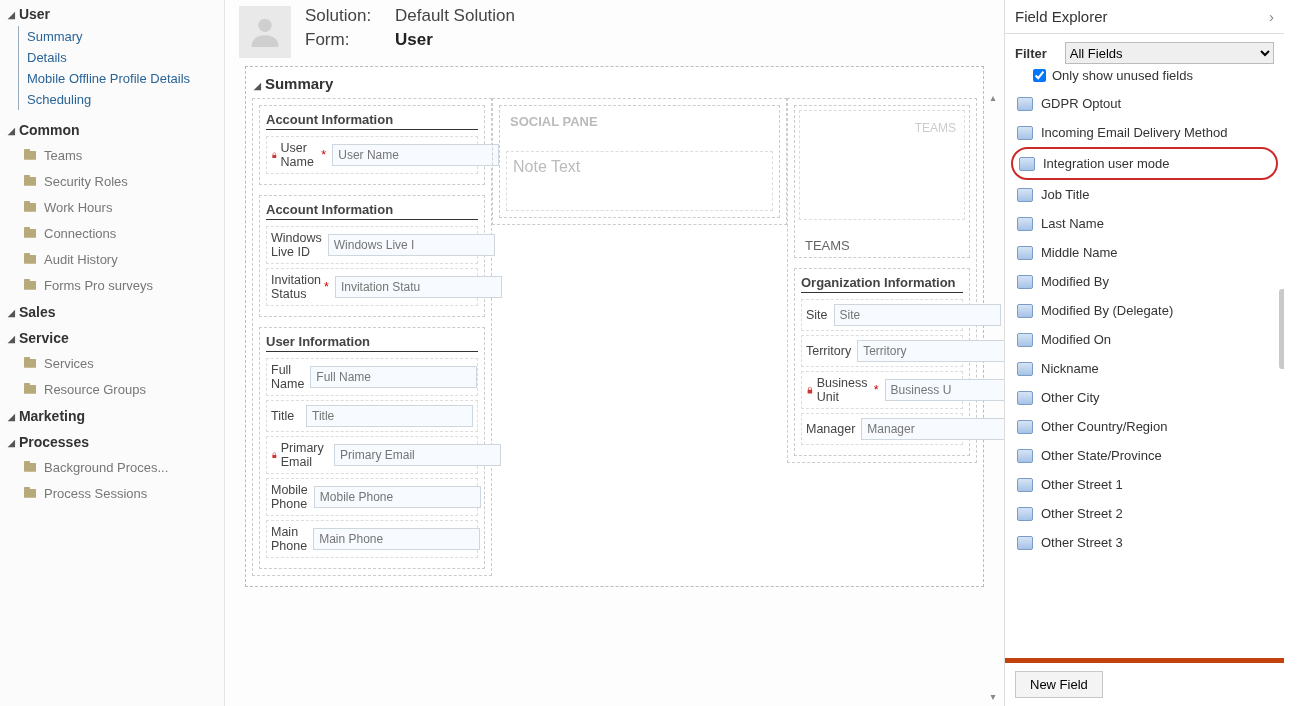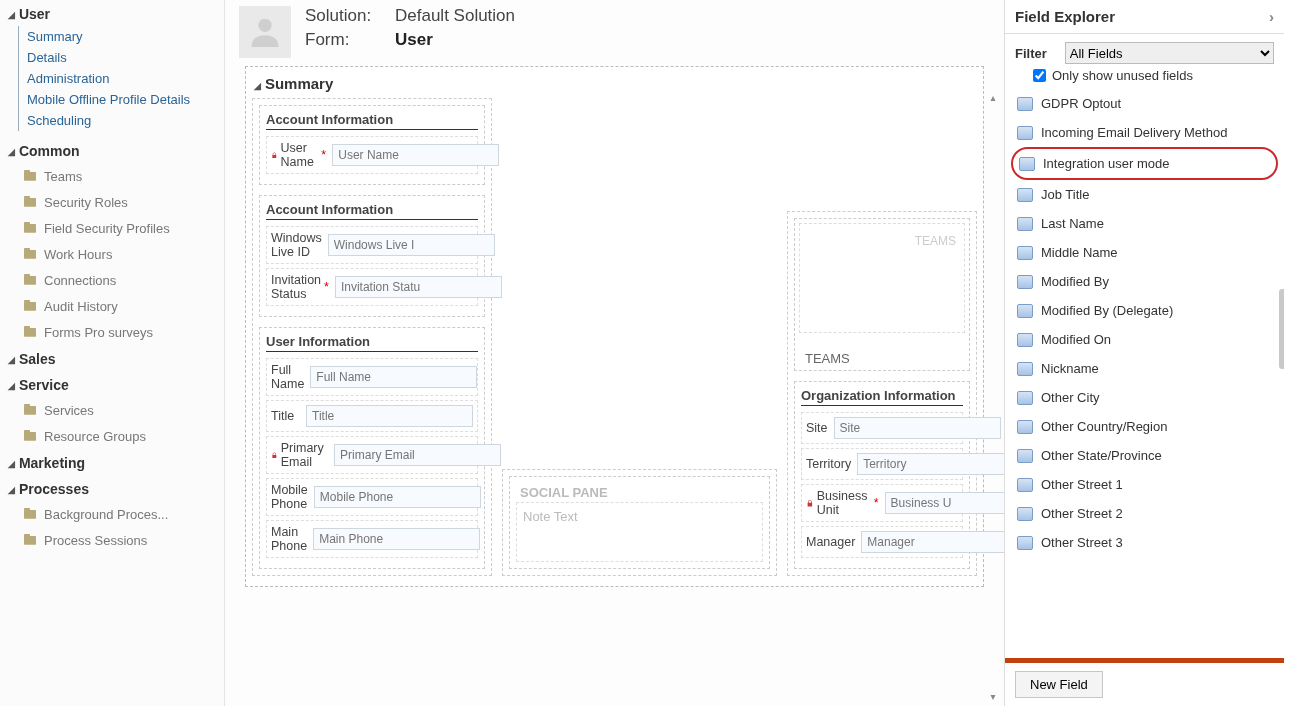--- a/index.html
+++ b/index.html
@@ -22,44 +22,44 @@
 .avatar { width: 52px; height: 52px; background: #e9e9e9; display: flex; align-items: center; justify-content: center; }
 .hdr-lines { display: flex; flex-direction: column; gap: 4px; }
 .hdr-line { font-size: 17px; color: #444; }
 .hdr-line .label { display: inline-block; width: 90px; }
 .hdr-line .value { font-weight: 600; color: #222; }
 .canvas-scroll { flex: 1; overflow-y: auto; padding: 0 20px 12px 20px; }
 
 .tab-block { border: 1px dashed #bbb; background: #fff; margin-bottom: 10px; padding: 4px 6px 10px 6px; }
 .tab-title { font-weight: 700; font-size: 15px; padding: 4px 2px 6px 2px; }
 .tab-title::before { content: "◢"; font-size: 9px; color: #555; margin-right: 4px; display: inline-block; }
-.cols { display: flex; gap: 10px; align-items: flex-end; }
+.cols { display: flex; align-items: flex-start; }
 .col { border: 1px dashed #ccc; padding: 6px; display: flex; flex-direction: column; gap: 10px; }
 .colA { width: 240px; }
 .colB { flex: 1; }
 .colC { width: 190px; }
 
 .section { border: 1px dashed #ccc; padding: 6px; background: #fff; }
 .section-title { font-weight: 600; font-size: 13px; color: #444; border-bottom: 1px solid #333; padding-bottom: 2px; margin-bottom: 6px; }
 .field-row { display: flex; align-items: center; gap: 6px; border: 1px dashed #ddd; padding: 4px; margin-bottom: 4px; }
 .fld-label { width: 95px; font-size: 12.5px; color: #444; display: flex; align-items: center; gap: 3px; }
 .fld-label .req { color: #c00; }
 .lock-icon { width: 11px; height: 11px; display: inline-block; }
 .fld-input { flex: 1; border: 1px solid #cfd7de; background: #f7fbff; color: #9aa; font-size: 12px; padding: 3px 5px; height: 22px; }
 .pane-placeholder { color: #bbb; font-size: 13px; font-weight: 600; padding: 2px 4px; }
-.note-text { border: 1px dashed #ddd; color: #bbb; font-size: 13px; padding: 6px; min-height: 60px; margin-top: 0; }
+.note-text { border: 1px dashed #ddd; color: #bbb; font-size: 16px; padding: 6px; min-height: 60px; margin-top: 20px; }
 .teams-ghost { border: 1px dashed #ddd; height: 110px; position: relative; }
 .teams-ghost span { position: absolute; top: 10px; right: 8px; color: #ccc; font-size: 12px; }
 .teams-label { color: #666; font-size: 13px; padding: 18px 0 0 6px; }
 .vscroll { position: absolute; right: 4px; top: 92px; bottom: 4px; width: 14px; display: flex; flex-direction: column; align-items: center; justify-content: space-between; }
 .vscroll .arrow { font-size: 10px; color: #888; cursor: pointer; }
 
 
 .explorer { width: 280px; border-left: 1px solid #ddd; background: #fff; display: flex; flex-direction: column; }
-.exp-head { display: flex; align-items: flex-start; justify-content: space-between; padding: 8px 10px; border-bottom: 1px solid #ddd; font-weight: 700; font-size: 15px; }
+.exp-head { display: flex; align-items: flex-start; justify-content: space-between; padding: 8px 10px; border-bottom: 1px solid #ddd; font-weight: 400; font-size: 15px; }
 .exp-filter { padding: 8px 10px 4px 10px; display: flex; align-items: center; gap: 18px; font-size: 13px; }
 .exp-filter select { flex: 1; border: 1px solid #bbb; font-size: 13px; height: 22px; }
 .exp-check { padding: 0 10px 6px 28px; font-size: 13px; color: #333; display: flex; align-items: center; gap: 6px; }
 .field-list { flex: 1; overflow-y: auto; padding: 0 6px 6px 6px; position: relative; }
 .field-item { display: flex; align-items: center; gap: 8px; padding: 7px 6px; font-size: 13px; color: #333; cursor: pointer; }
 .fld-icon { width: 16px; height: 14px; background: linear-gradient(#d5e4f5,#a7c3e6); border: 1px solid #7a9cc6; border-radius: 2px; flex-shrink: 0; }
 .highlight-circle { border: 2px solid #cc2a2a; border-radius: 18px; }
 .exp-foot { padding: 8px 10px; border-top: 5px solid #c2410c; }
 .exp-foot button { background: #f4f4f4; border: 1px solid #c7c7c7; padding: 5px 14px; font-size: 13px; cursor: pointer; }
 .side-scroll-thumb { position: absolute; right: -3px; top: 200px; width: 8px; height: 80px; background: #c9c9c9; border-radius: 3px; }
@@ -67,47 +67,39 @@
 </head>
 <body>
 
 <div class="app">
 
   <div class="leftnav">
     <div class="nav-section-hdr">User</div>
     <div class="treelinks" id="tree-links">
         <a href="#">Summary</a>
         <a href="#">Details</a>
-        <a href="#">Administration</a>
         <a href="#">Mobile Offline Profile Details</a>
         <a href="#">Scheduling</a>
       </div>
     <div id="nav-groups">
         <div class="nav-section-hdr">Common</div>
         <ul class="nav-list">
           <li>
             <span class="nav-icon"><svg viewBox="0 0 24 24" width="16" height="16" fill="#b8a97a">
                 <rect x="3" y="6" width="18" height="13" rx="1"></rect>
                 <rect x="3" y="3" width="9" height="4" rx="1"></rect>
               </svg></span>
             <span>Teams</span>
           </li>
           <li>
             <span class="nav-icon"><svg viewBox="0 0 24 24" width="16" height="16" fill="#b8a97a">
                 <rect x="3" y="6" width="18" height="13" rx="1"></rect>
                 <rect x="3" y="3" width="9" height="4" rx="1"></rect>
               </svg></span>
             <span>Security Roles</span>
-          </li>
-          <li>
-            <span class="nav-icon"><svg viewBox="0 0 24 24" width="16" height="16" fill="#b8a97a">
-                <rect x="3" y="6" width="18" height="13" rx="1"></rect>
-                <rect x="3" y="3" width="9" height="4" rx="1"></rect>
-              </svg></span>
-            <span>Field Security Profiles</span>
           </li>
           <li>
             <span class="nav-icon"><svg viewBox="0 0 24 24" width="16" height="16" fill="#b8a97a">
                 <rect x="3" y="6" width="18" height="13" rx="1"></rect>
                 <rect x="3" y="3" width="9" height="4" rx="1"></rect>
               </svg></span>
             <span>Work Hours</span>
           </li>
           <li>
             <span class="nav-icon"><svg viewBox="0 0 24 24" width="16" height="16" fill="#b8a97a">

